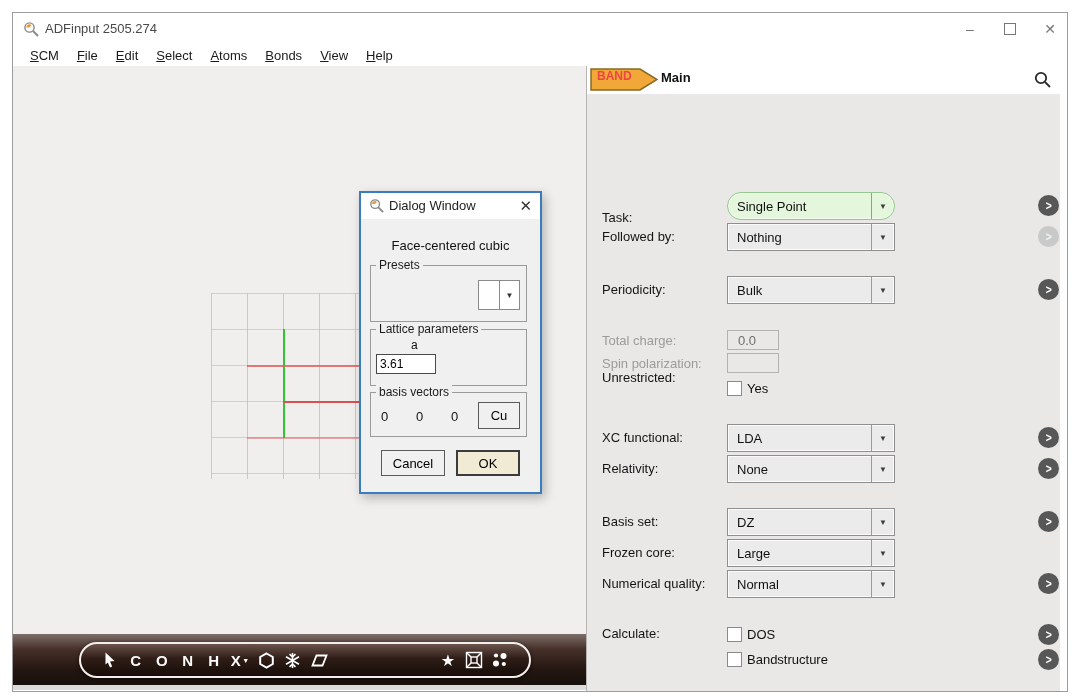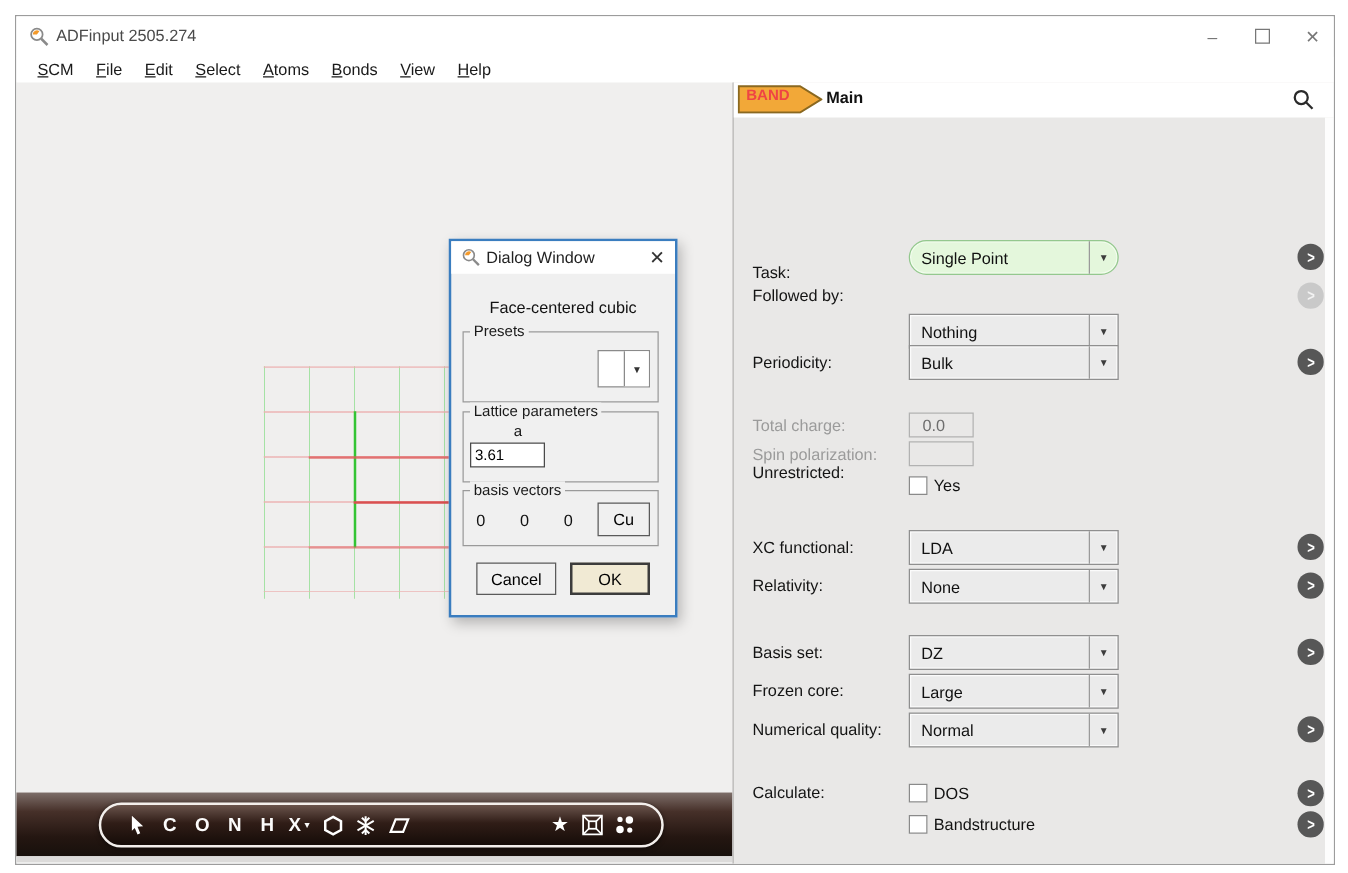--- a/index.html
+++ b/index.html
@@ -203,21 +203,21 @@
     <div class="row-label" style="top:132px;margin-top:12px;">Task:</div>
     <div class="dropdown green" style="top:126px;border-radius:14px;">
       <span class="dd-value">Single Point</span>
       <span class="dd-arrow">▼</span>
     </div>
     <div class="chevron-btn" style="top:129px;">
         <span>&gt;</span>
       </div>
 
     <div class="row-label" style="top:163px;">Followed by:</div>
-    <div class="dropdown" style="top:157px;margin-top:28px;">
+    <div class="dropdown" style="top:157px;">
       <span class="dd-value">Nothing</span>
       <span class="dd-arrow">▼</span>
     </div>
     <div class="chevron-btn disabled" style="top:160px;">
         <span>&gt;</span>
       </div>
 
     <div class="row-label" style="top:216px;">Periodicity:</div>
     <div class="dropdown" style="top:210px;">
       <span class="dd-value">Bulk</span>

